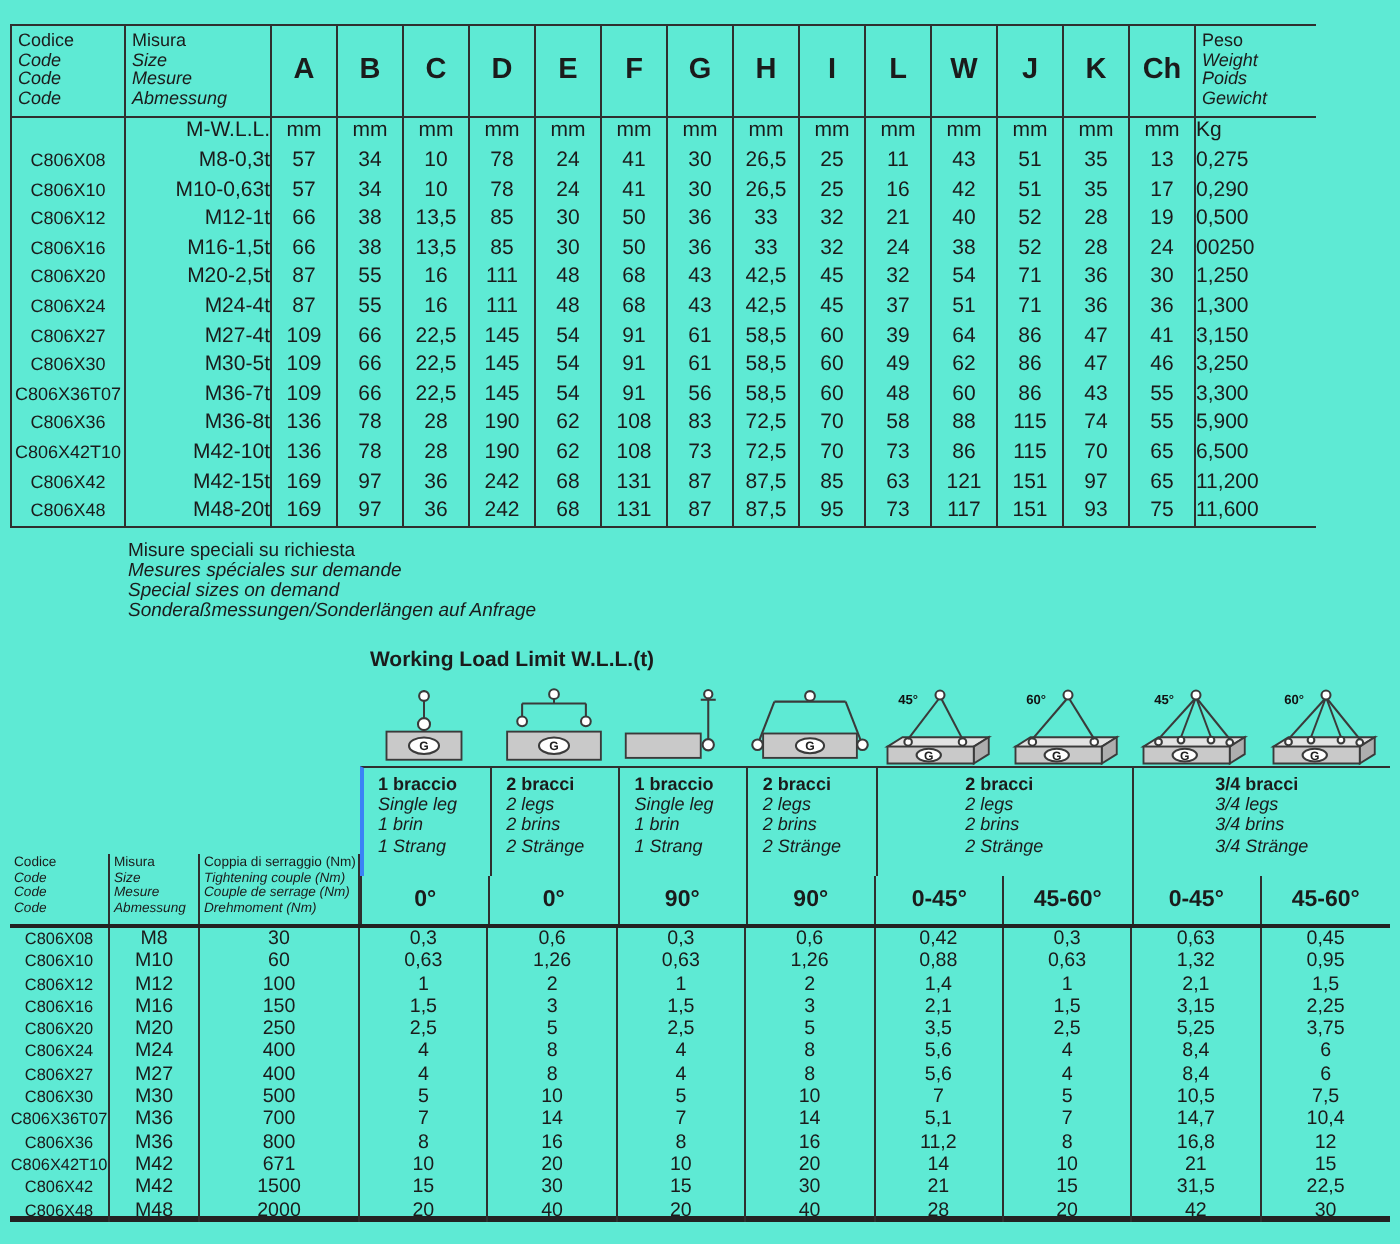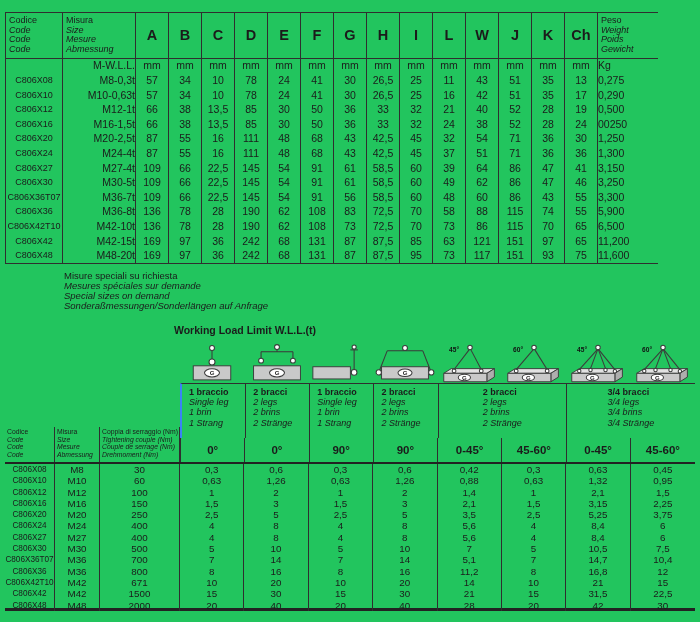--- a/index.html
+++ b/index.html
@@ -1,18 +1,18 @@
 <!DOCTYPE html>
 <html><head>
 <meta charset="utf-8">
 <style>
   *{box-sizing:border-box;margin:0;padding:0}
   html,body{background:#fff}
   body{width:700px;height:622px;position:relative;font-family:"Liberation Sans",sans-serif;color:#1b1b1b;overflow:hidden}
-  .page{position:absolute;inset:0;background:#22c55e}
+  .page{position:absolute;inset:0;background:#5eead4}
   .it{font-style:italic}
   .ln{white-space:nowrap}
 
   
   .top-table{position:absolute;left:5px;top:12px;width:653px;border-top:1px solid #2f2f2f;border-left:1px solid #2f2f2f;border-bottom:1px solid #2f2f2f}
   .row{display:flex}
   .cell{border-right:1px solid #2f2f2f;overflow:hidden}
   .c-code{width:57px}
   .c-size{width:73px;text-align:right}
   .c-dim{width:33px;text-align:center}
@@ -21,21 +21,21 @@
   .thead .hblock{font-size:9px;line-height:9.6px;padding:3px 0 0 3px;text-align:left}
   .dimwrap{display:flex;width:462px}
   .dimwrap .cell{height:45px}
   .letter{font-weight:bold;font-size:14.5px;padding-top:15px;line-height:15px}
   .t-units{height:14px;font-size:10.5px;line-height:13px}
   .drow{height:14.6px;font-size:10.5px;line-height:14.6px}
   .drow .c-code{font-size:9px;text-align:center}
 
   
   .notes{position:absolute;left:64px;top:271px;font-size:9.5px;line-height:9.9px}
-  .wll-title{position:absolute;left:145px;top:324px;width:200px;text-align:center;font-weight:bold;font-size:10.5px}
+  .wll-title{position:absolute;left:156px;top:324px;width:200px;text-align:center;font-weight:bold;font-size:10.5px}
 
   
   .bottom-table{position:absolute;left:5px;top:343px;width:690px;height:268px;border-bottom:3px solid #222}
   .icons-row{position:absolute;left:175px;top:0;width:515px;height:40px;display:flex}
   .icon-slot{width:64.375px;display:flex;justify-content:center;align-items:flex-end}
   .ic{width:60px;height:40px}
   .labels-row{position:absolute;left:175px;top:40px;width:515px;height:55px;border-top:1px solid #2f2f2f;border-left:2px solid #3b82f6;display:flex}
   .lgroup{width:64.375px;border-right:1px solid #2f2f2f;padding:3px 0 0 7px;font-size:9px;line-height:10.2px}
   .lgroup.span2{width:128.75px;display:flex;justify-content:center;padding-left:0}
   .lgroup:last-child{border-right:none}

